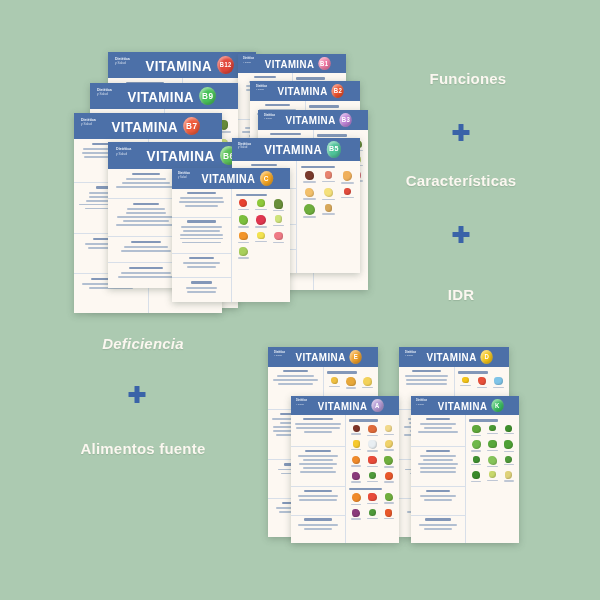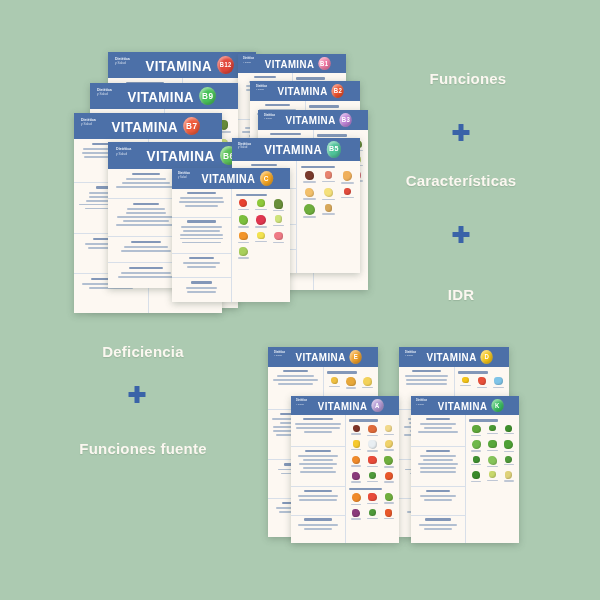--- a/index.html
+++ b/index.html
@@ -1231,17 +1231,17 @@
           </div>
         </div>
       </div>
     </div>
   <div id="labels-layer">
       <div class="feat-label" style="left: 468px; top: 70px;">Funciones</div>
       <div class="plus-icon" style="left: 461px; top: 124px;"></div>
       <div class="feat-label" style="left: 461px; top: 172px;">Características</div>
       <div class="plus-icon" style="left: 461px; top: 226px;"></div>
       <div class="feat-label" style="left: 461px; top: 286px;">IDR</div>
-      <div class="feat-label" style="left: 143px; top: 343px;">Deficiencia</div>
+      <div class="feat-label" style="left: 143px; top: 335px; font-style: italic;">Deficiencia</div>
       <div class="plus-icon" style="left: 137px; top: 386px;"></div>
-      <div class="feat-label" style="left: 143px; top: 440px;">Funciones fuente</div>
+      <div class="feat-label" style="left: 143px; top: 440px;">Alimentos fuente</div>
     </div>
 </div>
 
 </body></html>

